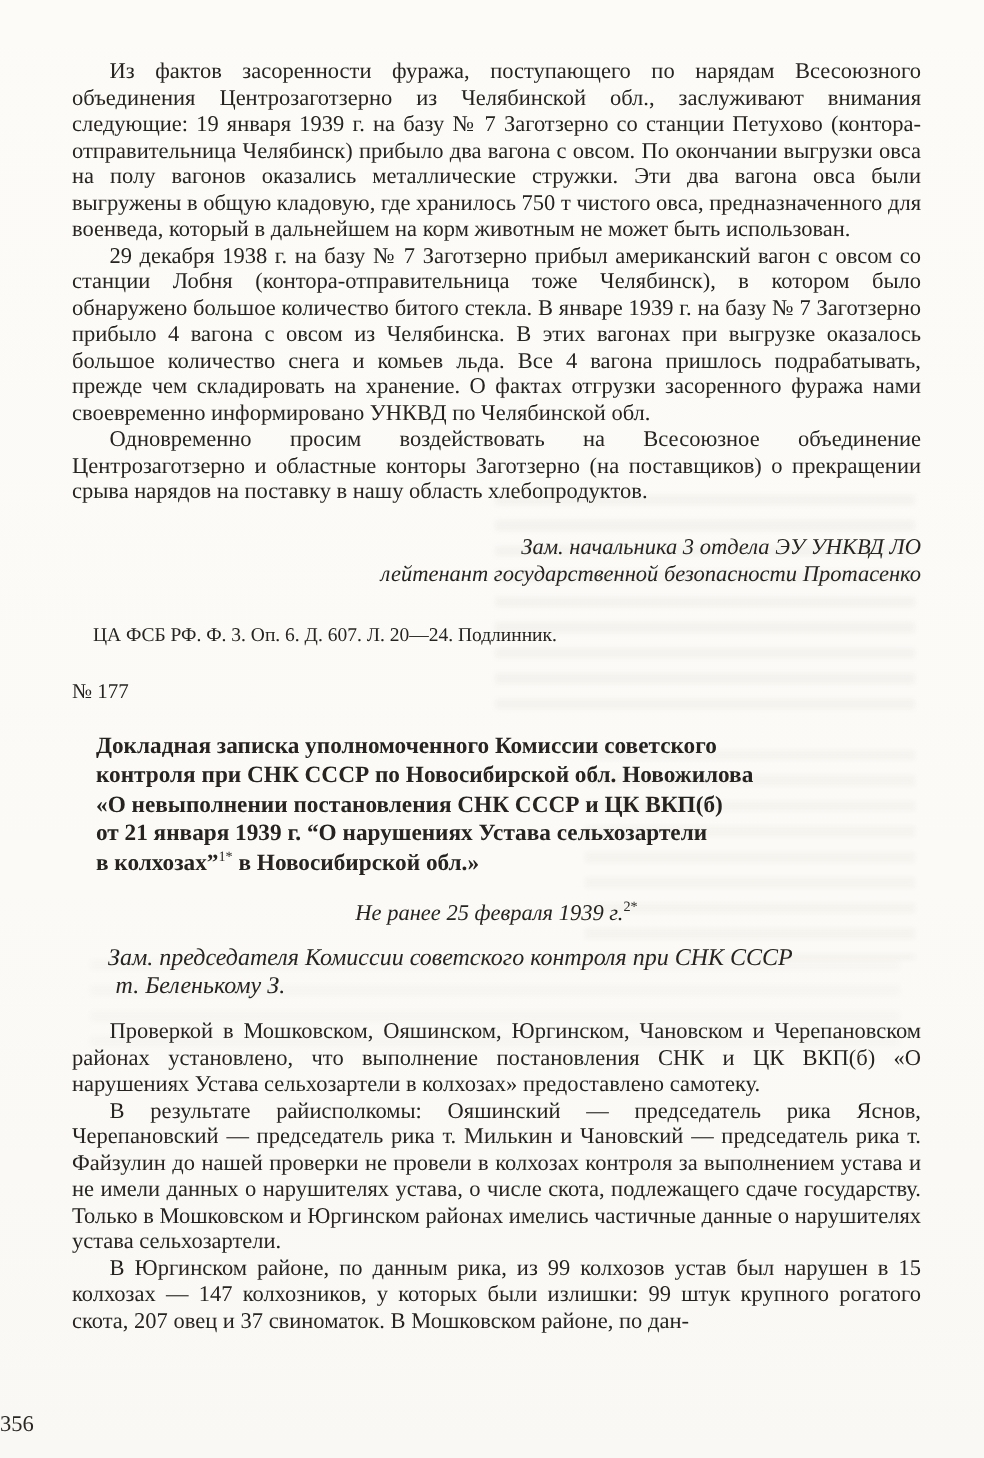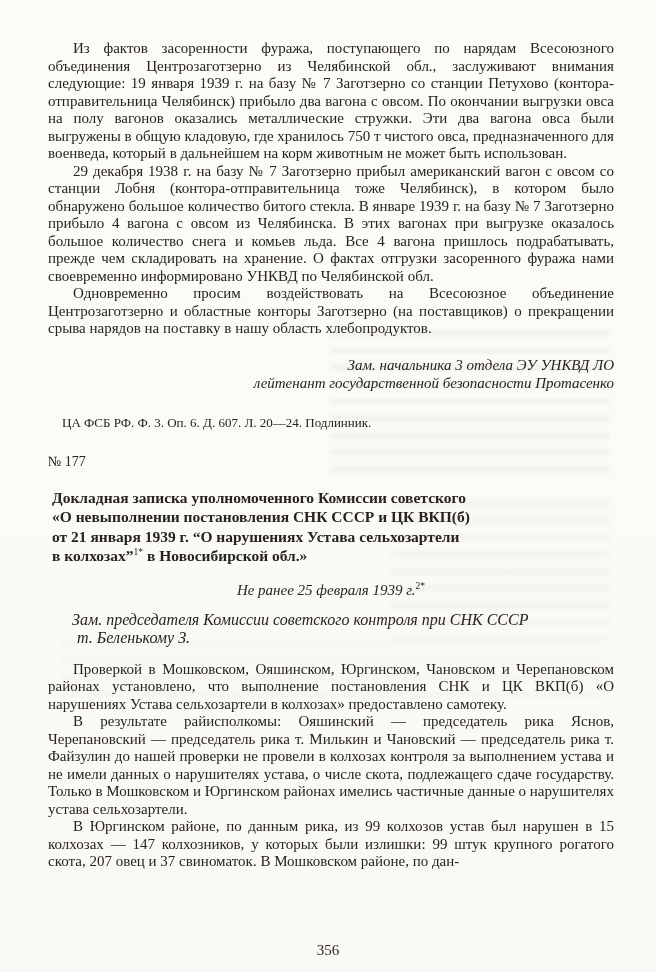--- a/index.html
+++ b/index.html
@@ -56,21 +56,21 @@
     line-height: 18px;
     text-indent: 14px;
   }
   .doc-number {
     margin-top: 21px;
     font-weight: normal;
     font-size: 14px;
     line-height: 18px;
   }
   .doc-title {
-    margin: 17px 0 0 4px;
+    margin: 17px 0 0 16px;
     font-weight: bold;
     font-size: 15.5px;
     line-height: 19.5px;
   }
   .title-line { display: block; }
   .dateline {
     margin-top: 15px;
     text-align: center;
     font-style: italic;
     font-size: 15px;
@@ -89,21 +89,20 @@
     font-style: normal;
     font-weight: normal;
     line-height: 0;
     vertical-align: super;
   }
   .doc-title sup.fn { font-weight: normal; }
   .page-number {
     position: absolute;
     left: 0; right: 0;
     bottom: 13px;
-    text-align: center;
     font-size: 15px;
     color: #2b2824;
   }
 </style>
 </head>
 <body>
 
 <div class="page">
 
   <div class="ghost g1"></div>
@@ -123,20 +122,21 @@
       </div>
 
       <p class="archive">ЦА ФСБ РФ. Ф. 3. Оп. 6. Д. 607. Л. 20—24. Подлинник.</p>
     </section>
 
     <section>
       <div class="doc-number">№ 177</div>
 
       <h2 class="doc-title">
         <span class="title-line">Докладная записка уполномоченного Комиссии советского</span>
+        <span class="title-line">контроля при СНК СССР по Новосибирской обл. Новожилова</span>
         <span class="title-line">«О невыполнении постановления СНК СССР и  ЦК ВКП(б)</span>
         <span class="title-line">от 21 января 1939 г. “О нарушениях Устава сельхозартели</span>
         <span class="title-line"><span>в  колхозах”</span><sup class="fn">1*</sup><span> в  Новосибирской обл.»</span></span>
       </h2>
 
       <div class="dateline"><span>Не ранее 25 февраля 1939 г.</span><sup class="fn">2*</sup></div>
 
       <div class="addressee">
         <div>Зам. председателя Комиссии советского контроля при СНК СССР</div>
         <div class="line2">т. Беленькому З.</div>

